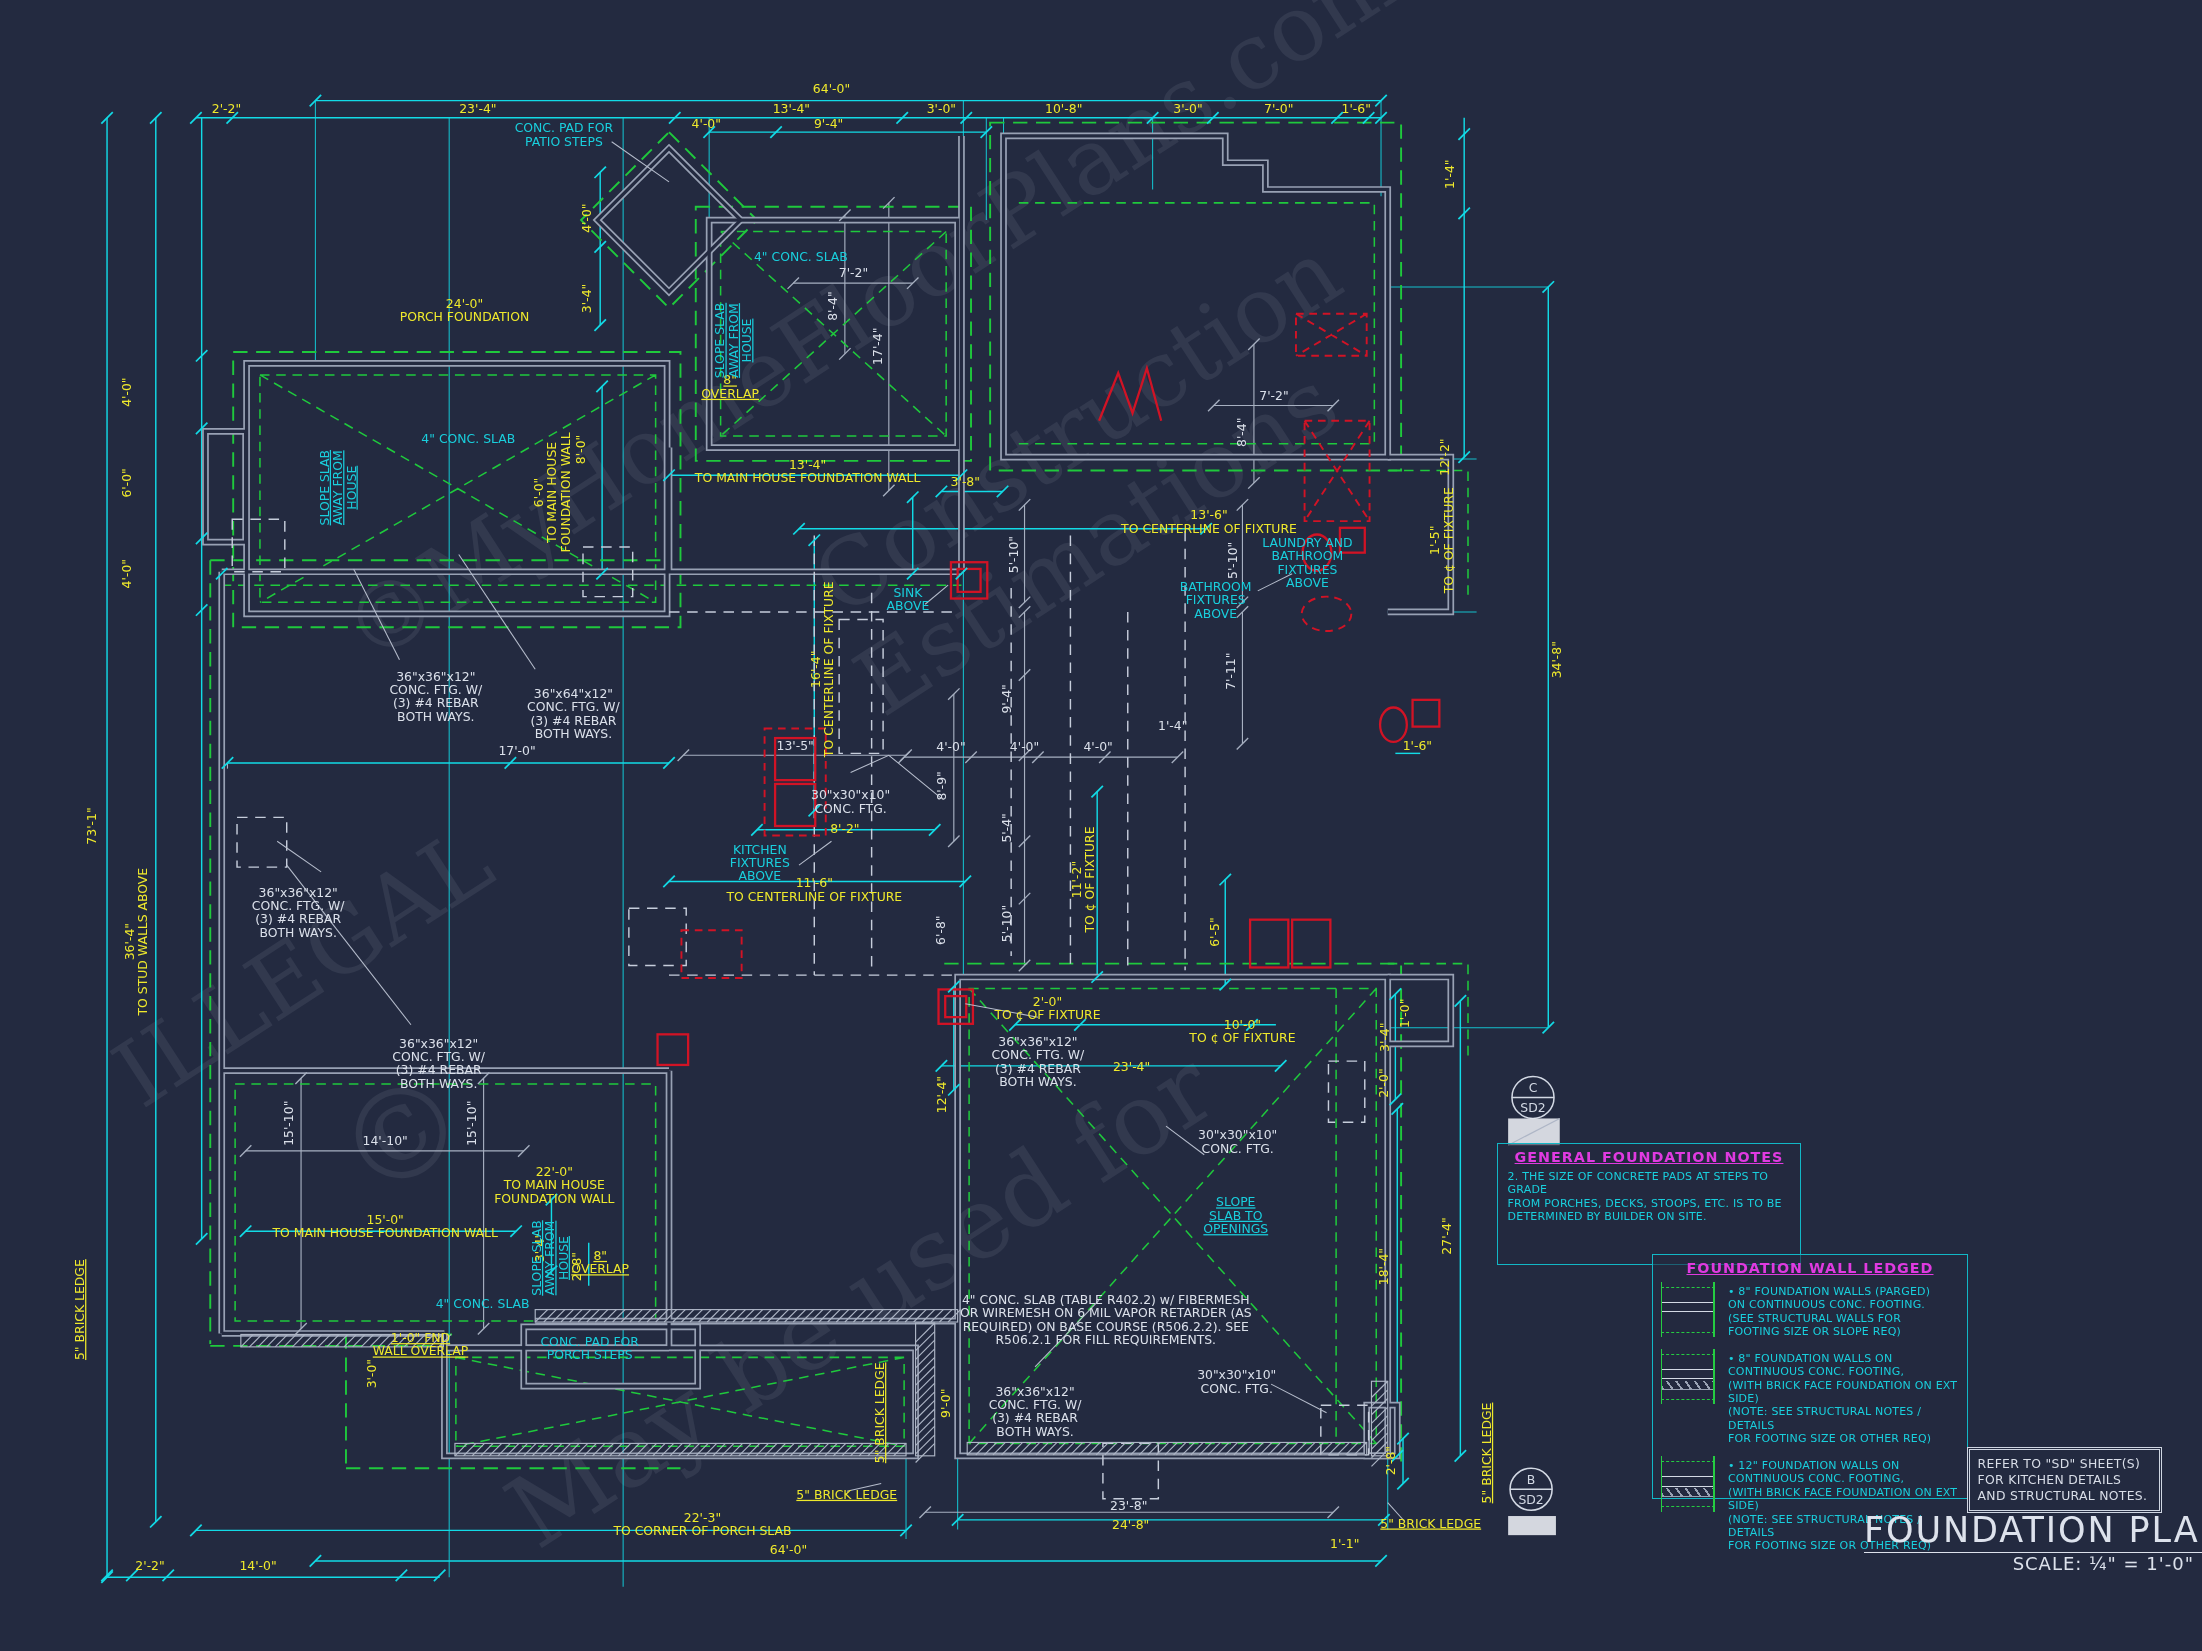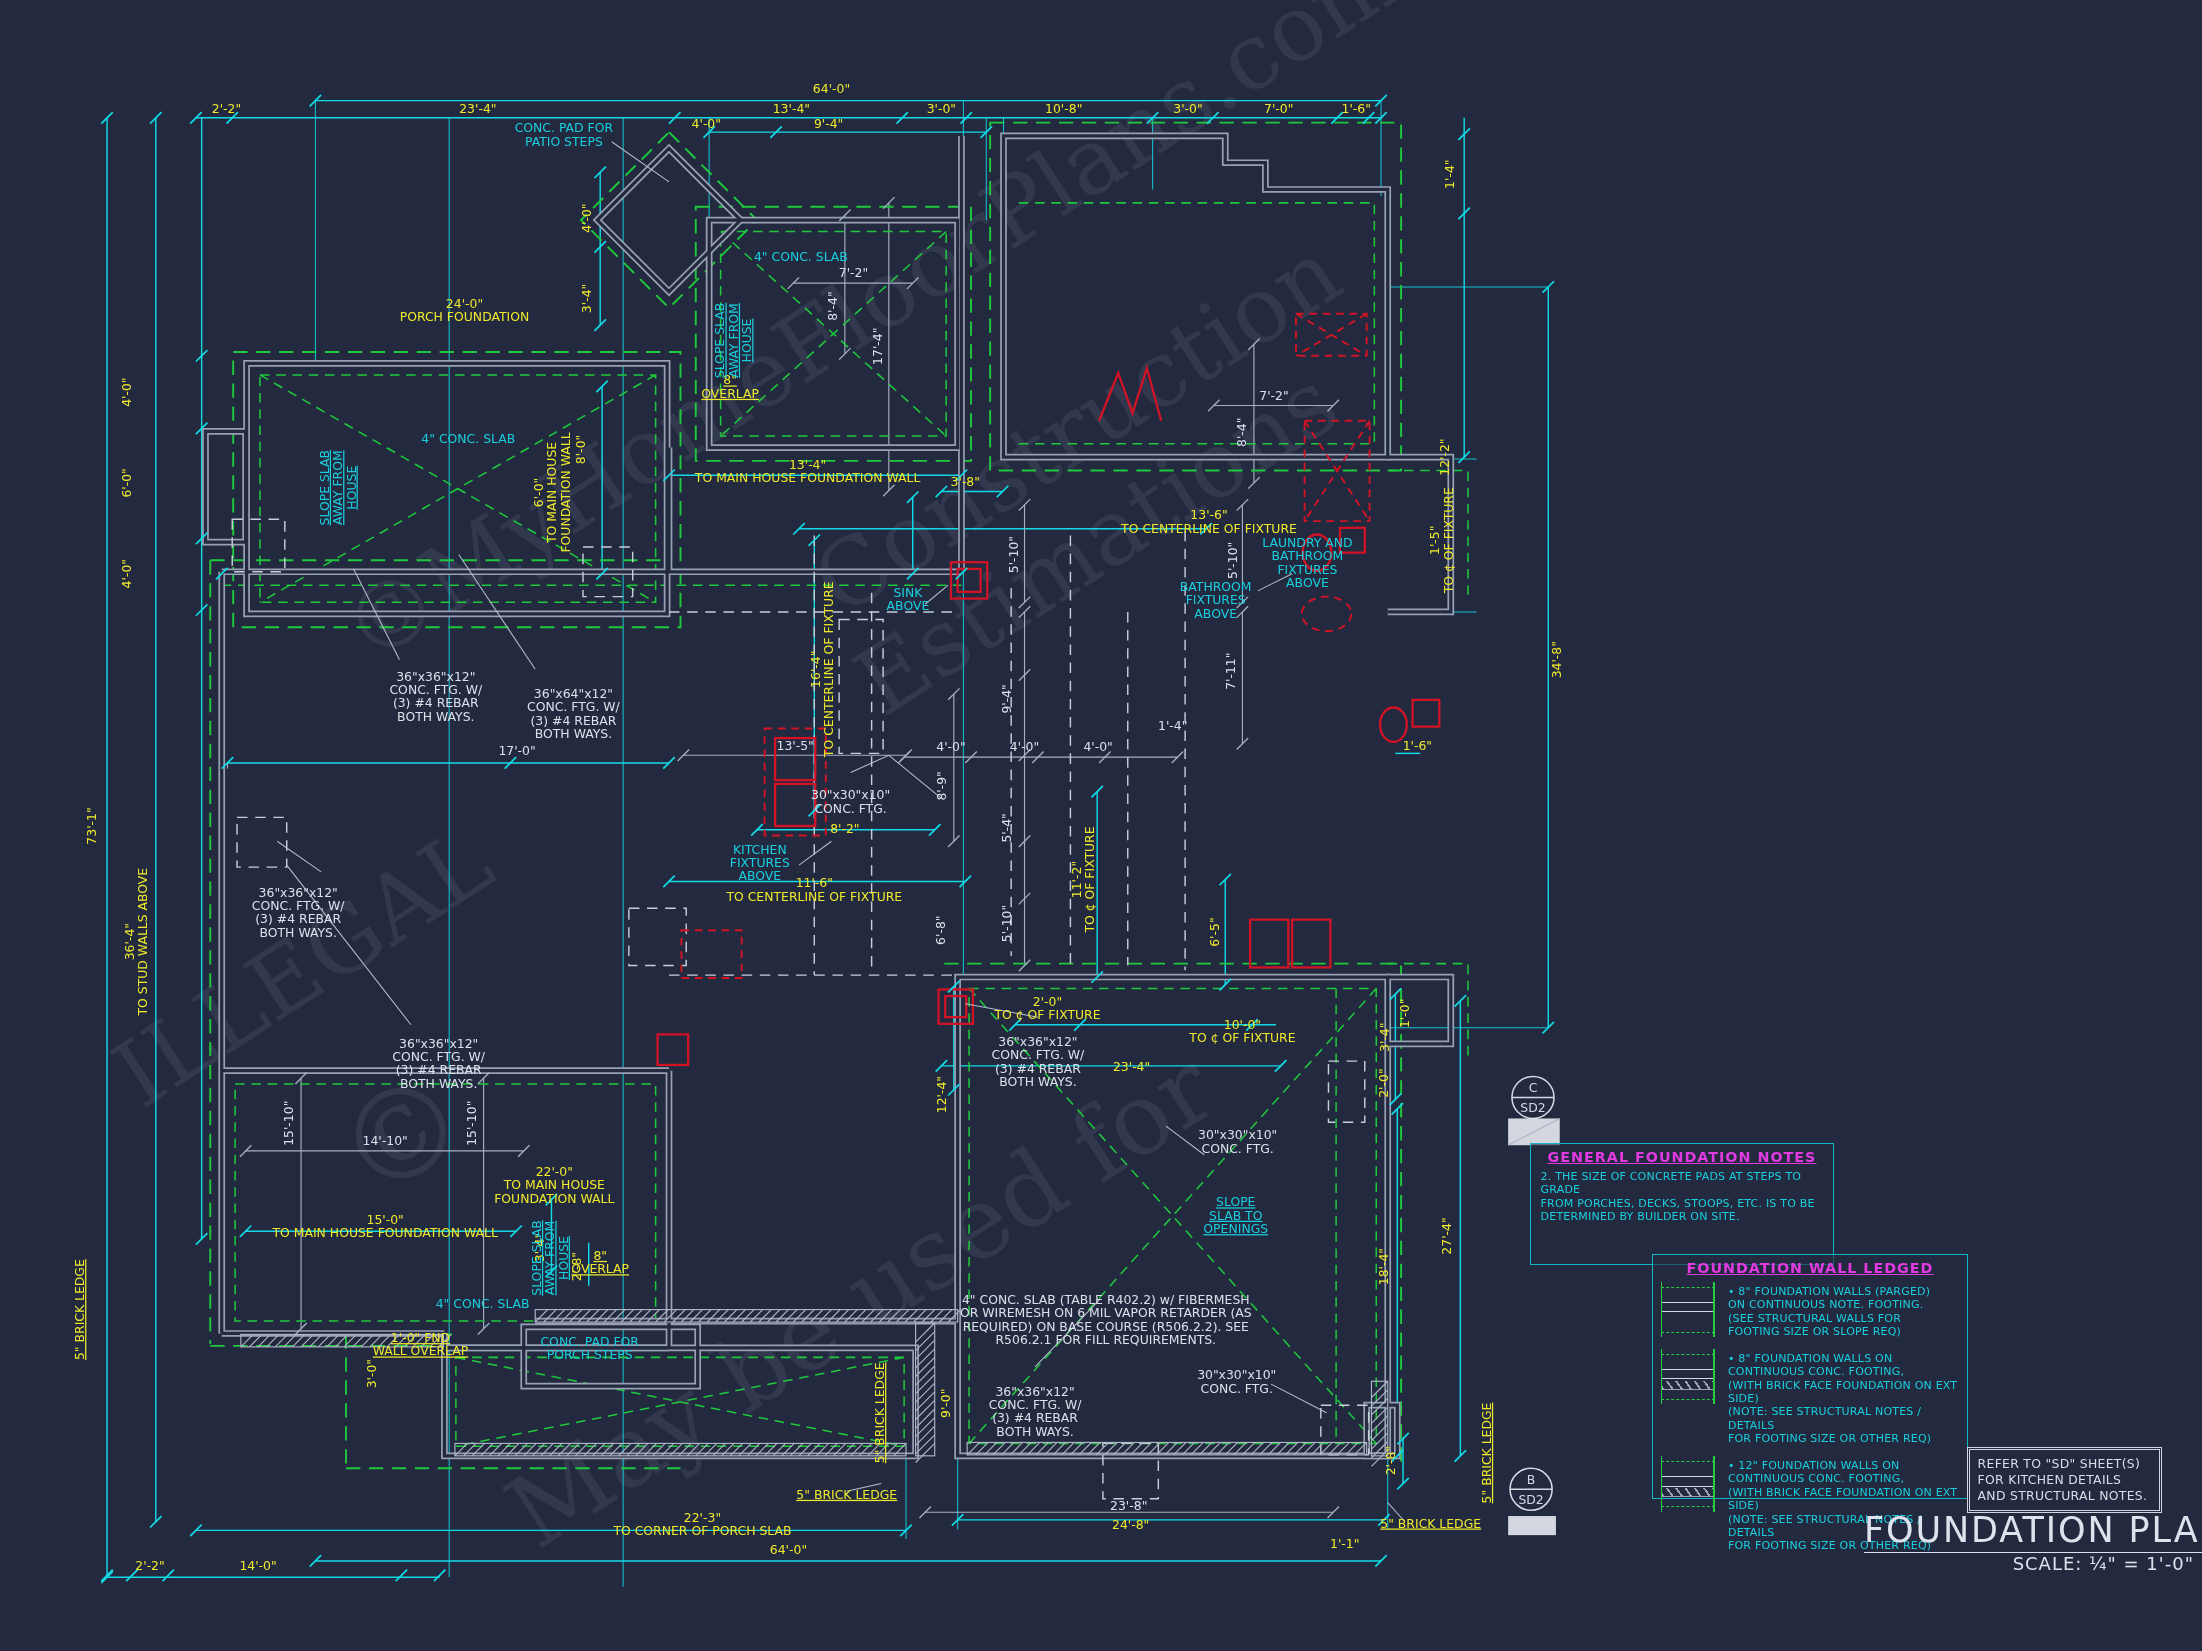--- a/index.html
+++ b/index.html
@@ -24,21 +24,21 @@
   .lb{font-family:"DejaVu Sans",sans-serif;font-size:13px;text-anchor:middle}
   .y{fill:#efe92c}.c{fill:#19cfdd}.w{fill:#dbe0ea}
   .wm{font-family:"DejaVu Serif",serif;fill:#ccd3e3;opacity:0.085;text-anchor:middle}
   .mark{stroke:#d3d9e4;fill:none;stroke-width:1.6}
   .mtx{fill:#d3d9e4;font-size:13px;text-anchor:middle;font-family:"DejaVu Sans",sans-serif}
   
   .notebox{position:absolute;border:1.9px solid #12b7c6;color:#19cfdd;background:rgba(35,42,64,.6);
            font-size:11px;line-height:13.4px;letter-spacing:0.2px}
   .notebox h3{margin:6.7px 0 5.7px;text-align:center;color:#e03ae0;font-size:14.3px;
               font-weight:bold;letter-spacing:1px;text-decoration:underline}
-  .gfn{left:1530px;top:1143px;width:302px;height:120px}
+  .gfn{left:1497px;top:1143px;width:302px;height:120px}
   .fwl{left:1652px;top:1254px;width:314px;height:243px}
   .gfn-note{margin:0 9.6px 7.6px}
   .fwl-item{display:flex;gap:13.4px;margin:9.6px 7.6px 13.4px}
   .sym{width:54px;min-width:54px;height:44px;position:relative;border-top:1.9px dashed #25cc42;border-bottom:1.9px dashed #25cc42;margin-top:1.9px}
   .sym::before{content:"";position:absolute;left:0;top:-5.7px;bottom:-5.7px;width:1.9px;background:#25cc42}
   .sym::after{content:"";position:absolute;right:0;top:-5.7px;bottom:-5.7px;width:1.9px;background:#25cc42}
   .sym .wallln{position:absolute;left:1.9px;right:1.9px;top:14.3px;height:8.6px;
                border-top:1.9px solid #d3d9e4;border-bottom:1.9px solid #d3d9e4}
   .sym.hatch .hstripe{position:absolute;left:1.9px;right:1.9px;top:26px;height:8.6px;
       background:repeating-linear-gradient(55deg,#9aa2b4 0 1.9px,transparent 1.9px 7.6px);
@@ -735,21 +735,21 @@
 
 <div class="notebox fwl">
   <h3>FOUNDATION WALL LEDGED</h3>
   <div id="fwl-body">
         <div class="fwl-item">
           <div class="sym ">
             <div class="wallln"></div>
           </div>
           <div>
             <div>• 8" FOUNDATION WALLS (PARGED)</div>
-            <div>ON CONTINUOUS NOTE. FOOTING.</div>
+            <div>ON CONTINUOUS CONC. FOOTING.</div>
             <div>(SEE STRUCTURAL WALLS FOR</div>
             <div>FOOTING SIZE OR SLOPE REQ)</div>
           </div>
         </div>
         <div class="fwl-item">
           <div class="sym hatch">
             <div class="wallln"></div>
             <div class="hstripe"></div>
           </div>
           <div>

